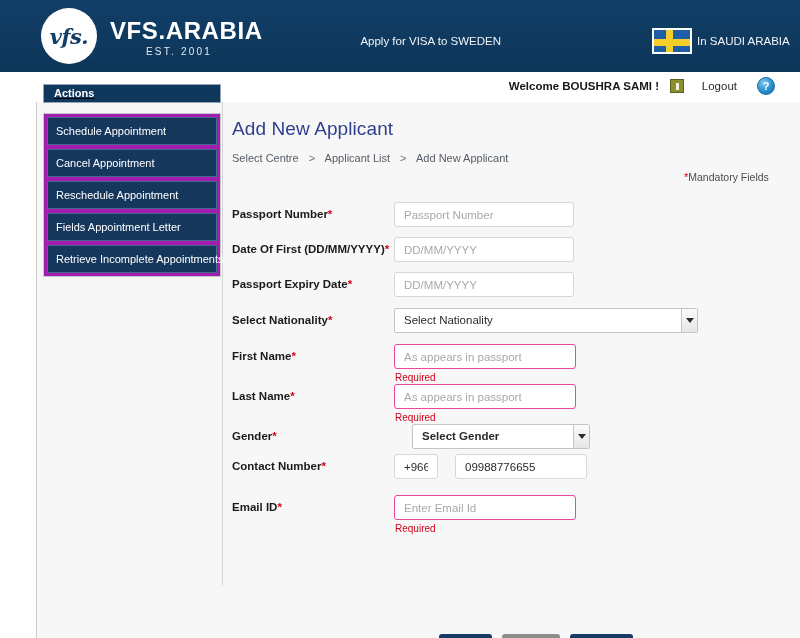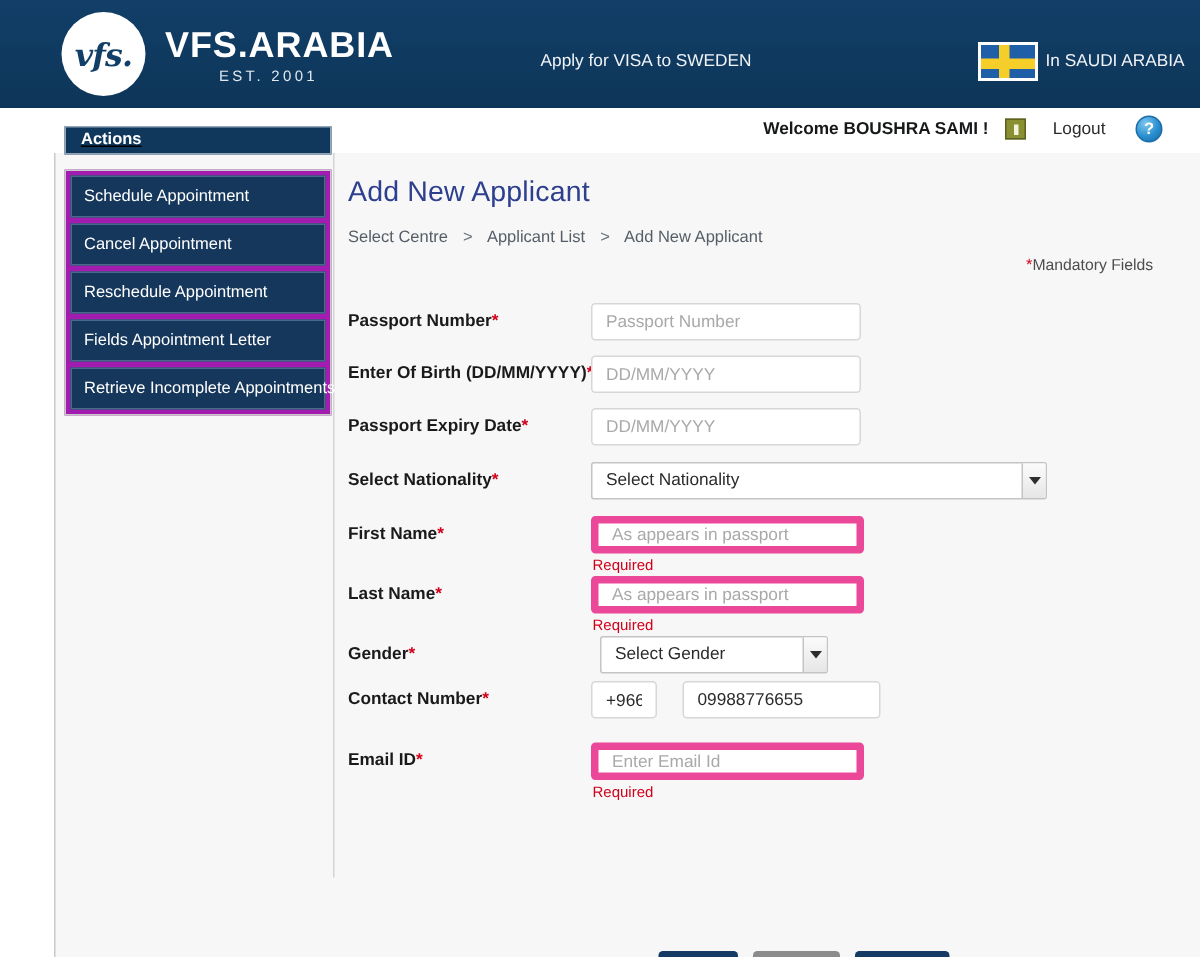--- a/index.html
+++ b/index.html
@@ -138,21 +138,21 @@
     position:absolute;color:#1a1a1a;font-size:11.5px;font-weight:700;
     white-space:nowrap;
   }
   .fld{
     position:absolute;box-sizing:border-box;
     background:#ffffff;border:1px solid #d7d7d7;border-radius:3px;
     font-family:"Liberation Sans",sans-serif;font-size:11.5px;color:#2b2b2b;
     padding:0 9px;height:25px;line-height:23px;outline:none;
   }
   .fld::placeholder{color:#a9a9a9;}
-  .fld.err{border:5px solid #ec4899;}
+  .fld.err{border:1px solid #ec4899;}
   .errmsg{
     position:absolute;color:#d0021b;font-size:10px;white-space:nowrap;
   }
   .sel{
     position:absolute;box-sizing:border-box;height:25px;
     background:#ffffff;border:1px solid #c4c4c4;border-radius:2px;
     font-size:11.5px;color:#2b2b2b;
     display:flex;align-items:center;
   }
   .sel .sel-val{padding-left:9px;color:#2b2b2b;flex:1;line-height:1;}
@@ -239,21 +239,21 @@
     </div>
 
     <div class="form">
 
       <div class="row">
         <div class="lbl" style="left:0;top:6px;"><span>Passport Number</span><span class="ast">*</span></div>
         <input class="fld" style="left: 162px; top: 0px; width: 180px;" type="text" placeholder="Passport Number">
       </div>
 
       <div class="row">
-        <div class="lbl" style="left:0;top:41px;"><span>Enter Of Birth (DD/MM/YYYY)</span><span class="ast">*</span></div>
+        <div class="lbl" style="left:0;top:41px;"><span>Date Of First (DD/MM/YYYY)</span><span class="ast">*</span></div>
         <input class="fld" style="left: 162px; top: 35px; width: 180px;" type="text" placeholder="DD/MM/YYYY">
       </div>
 
       <div class="row">
         <div class="lbl" style="left:0;top:76px;text-align:right;"><span>Passport Expiry Date</span><span class="ast">*</span></div>
         <input class="fld" style="left: 162px; top: 70px; width: 180px;" type="text" placeholder="DD/MM/YYYY">
       </div>
 
       <div class="row">
         <div class="lbl" style="left:0;top:112px;"><span>Select Nationality</span><span class="ast">*</span></div>
@@ -272,21 +272,21 @@
       </div>
 
       <div class="row">
         <div class="lbl" style="left:0;top:188px;"><span>Last Name</span><span class="ast">*</span></div>
         <input class="fld err" style="left: 162px; top: 182px; width: 182px;" type="text" placeholder="As appears in passport">
         <div class="errmsg" style="left:163px;top:210px;">Required</div>
       </div>
 
       <div class="row">
         <div class="lbl" style="left:0;top:228px;"><span>Gender</span><span class="ast">*</span></div>
-        <div class="sel" style="left:168px;top:222px;width:152px;">
+        <div class="sel" style="left:180px;top:222px;width:178px;font-weight:bold;">
           <div class="sel-val">Select Gender</div>
           <div class="sel-btn">
               <span class="caret"></span>
             </div>
         </div>
       </div>
 
       <div class="row">
         <div class="lbl" style="left:0;top:258px;"><span>Contact Number</span><span class="ast">*</span></div>
         <input class="fld" style="left: 162px; top: 252px; width: 44px;" type="text" value="+966">

